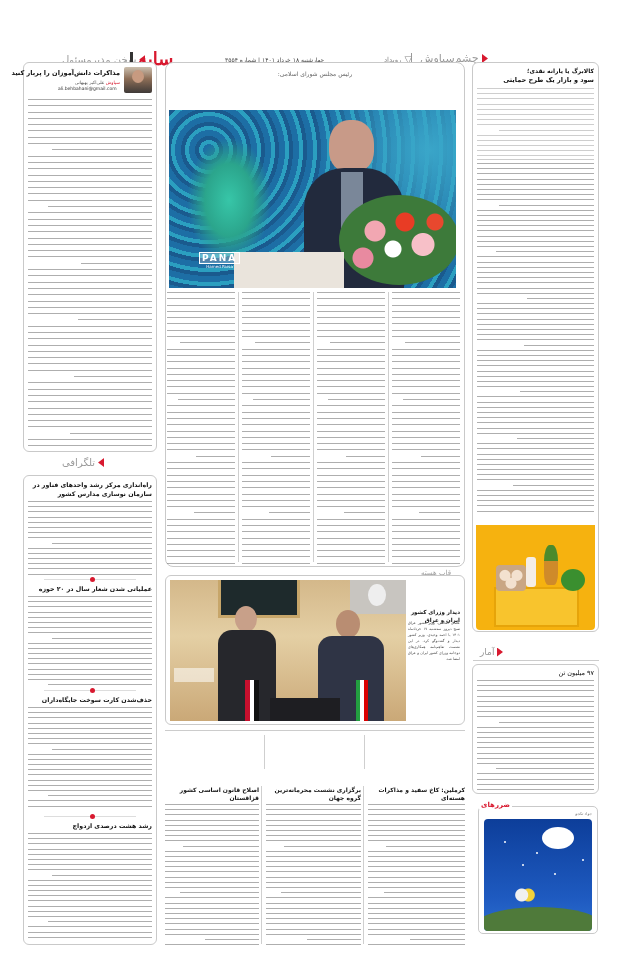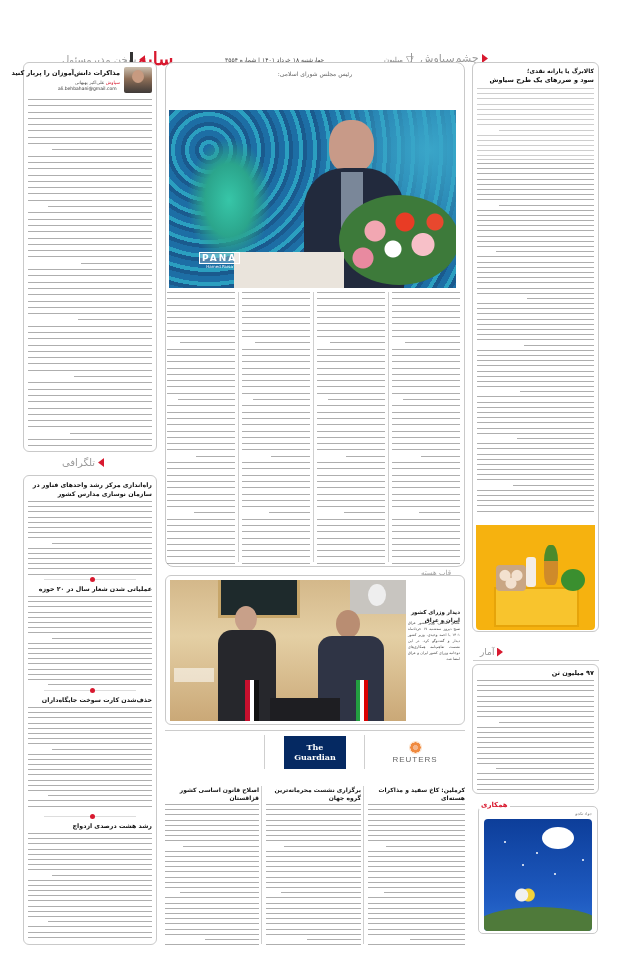--- a/index.html
+++ b/index.html
@@ -23,21 +23,21 @@
 <div class="abs" style="top:52px;left:0;width:620px;height:18px;">
   <div class="abs section-head" style="left:62px;top:2px;">
     <span class="flag"></span>
     <span style="font-size:10px;color:#9b9b9b;">سخن مدیرمسئول</span>
   </div>
   <div class="abs" style="left:130px;top:0;width:3px;height:15px;border-left:2px solid #333;border-right:1px solid #333;"></div>
   <div class="abs" style="left:138px;top:-4px;font-size:18px;font-weight:bold;color:#d8192f;font-family:'DejaVu Serif',serif;">سایه</div>
   <div class="abs" style="left:225px;top:4px;font-size:6px;color:#444;">چهارشنبه ۱۸ خرداد ۱۴۰۱ | شماره ۳۵۵۴</div>
   <div class="abs section-head" style="left:384px;top:2px;">
     <span style="font-size:10px;color:#888;">▽</span>
-    <span style="font-size:7px;color:#888;">میلیون</span>
+    <span style="font-size:7px;color:#888;">رویداد</span>
   </div>
   <div class="abs" style="left:411px;top:1px;width:1px;height:14px;background:#999;"></div>
   <div class="abs section-head" style="left:420px;top:0px;">
     <span class="flag" style="transform:scaleX(-1);"></span>
     <span style="font-size:11px;color:#9b9b9b;">چشم‌سیاوش</span>
   </div>
 </div>
 
 <div class="abs box" style="left:23px;top:62px;width:134px;height:390px;border-radius:6px;">
   <div class="abs" style="right:36px;top:6px;font-size:6.5px;font-weight:bold;color:#111;white-space:nowrap;">مذاکرات دانش‌آموزان را پربار کنید</div>
@@ -459,31 +459,21 @@
     <div class="abs" style="left:75px;top:100px;width:14px;height:41px;background:linear-gradient(90deg,#c8102e 33%,#fff 33% 66%,#111 66%);"></div>
     <div class="abs" style="left:186px;top:100px;width:12px;height:41px;background:linear-gradient(90deg,#239f40 33%,#fff 33% 66%,#da0000 66%);"></div>
     <div class="abs" style="left:100px;top:118px;width:70px;height:23px;background:#1e1e22;"></div>
     <div class="abs" style="left:4px;top:88px;width:40px;height:14px;background:rgba(255,255,255,0.55);"></div>
   </div>
   <div class="abs" style="right:4px;top:32px;width:52px;font-size:5.5px;font-weight:bold;color:#111;line-height:8px;">دیدار وزرای کشور ایران و عراق</div>
   <div class="abs" style="right:4px;top:44px;width:52px;font-size:3.6px;color:#444;line-height:6px;text-align:justify;">عثمان الغانمی، وزیر کشور عراق صبح دیروز سه‌شنبه ۱۷ خردادماه ۱۴۰۱ با احمد وحیدی، وزیر کشور دیدار و گفت‌وگو کرد. در این نشست تفاهم‌نامه همکاری‌های دوجانبه وزرای کشور ایران و عراق امضا شد.</div>
 </div>
 
 <div class="abs" style="left:165px;top:730px;width:300px;height:42px;border-top:1px solid #ccc;">
-  <div class="logo-cell" style="right:0;top:0;width:100px;height:42px;">
-    <div style="width:13px;height:13px;border-radius:50%;background:radial-gradient(circle,#f4b58a 0 25%,#f08a3f 26% 55%,#fbe0c9 56%);"></div>
-    <div style="font-size:8px;color:#666;letter-spacing:1px;direction:ltr;font-family:'Liberation Sans',sans-serif;margin-top:1px;">REUTERS</div>
-  </div>
   <div class="vsep" style="right:100px;top:4px;height:34px;"></div>
-  <div class="logo-cell" style="right:100px;top:0;width:100px;height:42px;">
-    <div style="width:62px;height:33px;background:#052962;display:flex;flex-direction:column;align-items:center;justify-content:center;direction:ltr;font-family:'DejaVu Serif',serif;color:#fff;font-weight:bold;line-height:10px;">
-      <span style="font-size:8px;">The</span>
-      <span style="font-size:8px;">Guardian</span>
-    </div>
-  </div>
   <div class="vsep" style="right:200px;top:4px;height:34px;"></div>
 </div>
 
 <div class="abs" style="left:165px;top:786px;width:300px;height:160px;">
   <div class="abs" style="right:0;top:0;width:97px;height:160px;">
     <div class="hl" style="font-size:6px;line-height:8px;">کرملین: کاخ سفید و مذاکرات هسته‌ای</div>
     <div class="text-lines dense" style="margin-top:2px;height:145px;">
         <div class="ln" style="margin-left: auto;"></div>
         <div class="ln" style="margin-left: auto;"></div>
         <div class="ln" style="margin-left: auto;"></div>
@@ -579,21 +569,21 @@
         <div class="ln" style="margin-left: auto;"></div>
         <div class="ln" style="margin-left: auto;"></div>
         <div class="ln" style="width: 57%; margin-left: auto;"></div>
         <div class="ln" style="margin-left: auto;"></div>
       </div>
   </div>
 </div>
 
 <div class="abs box" style="left:472px;top:62px;width:127px;height:570px;border-radius:6px;">
   <div class="abs" style="right:4px;top:4px;font-size:6px;font-weight:bold;color:#111;">کالابرگ یا یارانه نقدی؛</div>
-  <div class="abs" style="right:4px;top:13px;font-size:6.5px;font-weight:bold;color:#111;white-space:nowrap;">سود و ضررهای یک طرح سیاوش</div>
+  <div class="abs" style="right:4px;top:13px;font-size:6.5px;font-weight:bold;color:#111;white-space:nowrap;">سود و بازار یک طرح حمایتی</div>
   <div class="abs text-lines dense" style="left:4px;right:4px;top:25px;height:68px;opacity:0.6;">
       <div class="ln" style="margin-left: auto;"></div>
       <div class="ln" style="margin-left: auto;"></div>
       <div class="ln" style="margin-left: auto;"></div>
       <div class="ln" style="margin-left: auto;"></div>
       <div class="ln" style="margin-left: auto;"></div>
       <div class="ln" style="margin-left: auto;"></div>
       <div class="ln" style="margin-left: auto;"></div>
       <div class="ln" style="margin-left: auto;"></div>
       <div class="ln" style="width: 81%; margin-left: auto;"></div>
@@ -682,21 +672,21 @@
     <div class="abs" style="left:50px;top:32px;width:10px;height:30px;background:#f4ede6;border-radius:3px;"></div>
   </div>
 </div>
 
 <div class="abs section-head" style="left:480px;top:647px;">
   <span class="flag" style="transform:scaleX(-1);"></span>
   <span style="font-size:9px;color:#999;">آمار</span>
 </div>
 <div class="abs" style="left:473px;top:660px;width:126px;height:1px;background:#ccc;"></div>
 <div class="abs box" style="left:472px;top:664px;width:127px;height:130px;border-radius:6px;">
-  <div class="abs" style="right:4px;top:4px;font-size:6.5px;font-weight:bold;color:#111;">۹۷ میلیون تن</div>
+  <div class="abs" style="right:4px;top:4px;font-size:6.5px;font-weight:normal;color:#111;">۹۷ میلیون تن</div>
   <div class="abs text-lines dense" style="left:4px;right:4px;top:15px;height:110px;">
       <div class="ln" style="margin-left: auto;"></div>
       <div class="ln" style="margin-left: auto;"></div>
       <div class="ln" style="margin-left: auto;"></div>
       <div class="ln" style="margin-left: auto;"></div>
       <div class="ln" style="margin-left: auto;"></div>
       <div class="ln" style="margin-left: auto;"></div>
       <div class="ln" style="margin-left: auto;"></div>
       <div class="ln" style="margin-left: auto;"></div>
       <div class="ln" style="width: 81%; margin-left: auto;"></div>
@@ -711,21 +701,21 @@
       <div class="ln" style="width: 84%; margin-left: auto;"></div>
       <div class="ln" style="margin-left: auto;"></div>
       <div class="ln" style="margin-left: auto;"></div>
       <div class="ln" style="margin-left: auto;"></div>
       <div class="ln" style="margin-left: auto;"></div>
     </div>
 </div>
 
 <div class="abs box" style="left:478px;top:806px;width:120px;height:128px;border-radius:5px;">
   <div class="abs" style="left:0;top:-6px;font-size:7px;color:#d8192f;font-weight:bold;background:#fff;padding:0 2px;">
-    <span>همکاری</span>
+    <span>ضررهای</span>
   </div>
   <div class="abs" style="right:5px;top:4px;font-size:4px;color:#777;">جواد تکجو</div>
   <div class="photo" style="left:5px;right:5px;top:12px;height:112px;border-radius:4px;background:linear-gradient(180deg,#0d3e9a 0%,#1e5ac0 70%,#2c6dcf 100%);">
     <div class="abs" style="left:58px;top:8px;width:32px;height:22px;background:#fff;border-radius:50%;"></div>
     <div class="abs" style="left:20px;top:22px;width:2px;height:2px;background:#fff;border-radius:50%;"></div>
     <div class="abs" style="left:38px;top:45px;width:2px;height:2px;background:#fff;border-radius:50%;"></div>
     <div class="abs" style="left:70px;top:54px;width:2px;height:2px;background:#fff;border-radius:50%;"></div>
     <div class="abs" style="left:98px;top:40px;width:2px;height:2px;background:#fff;border-radius:50%;"></div>
     <div class="abs" style="left:52px;top:33px;width:2px;height:2px;background:#fff;border-radius:50%;"></div>
     <div class="abs" style="left:-10px;top:88px;width:130px;height:40px;background:#4f7a3a;border-radius:50% 50% 0 0;"></div>

